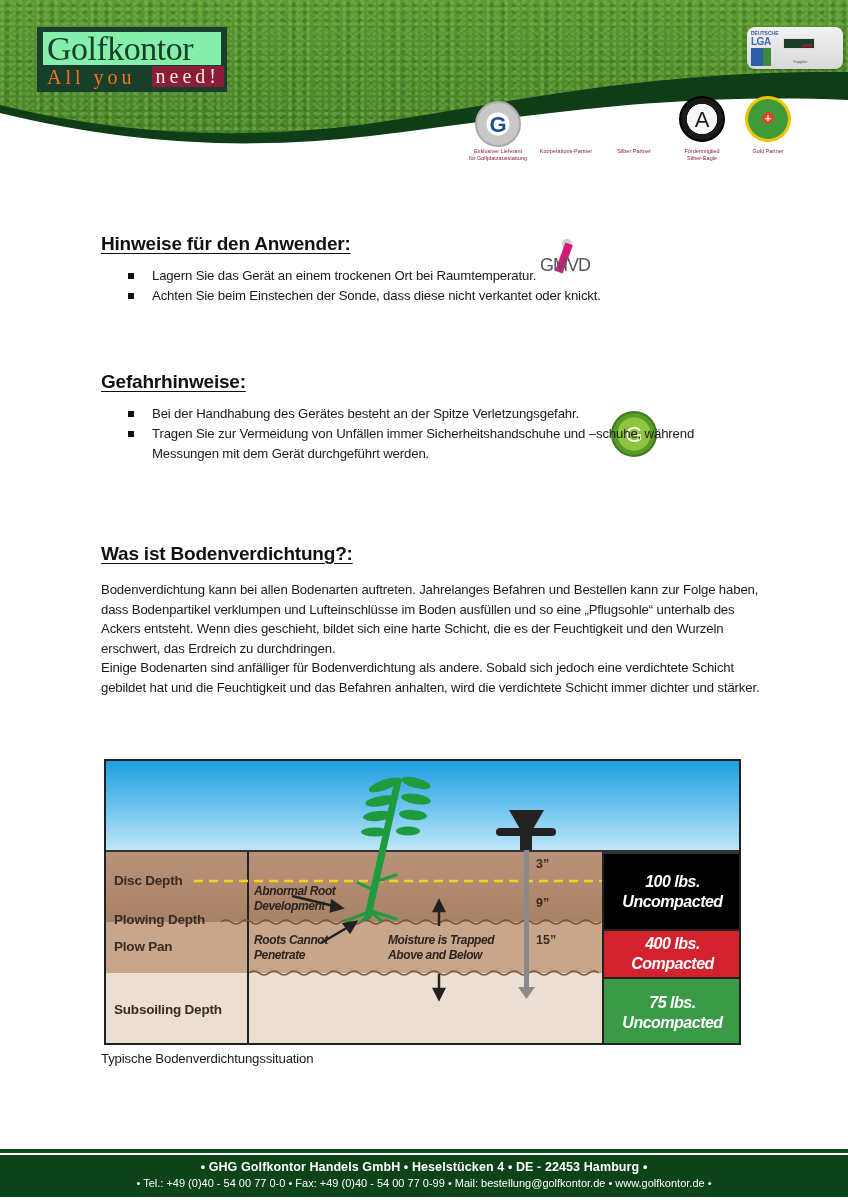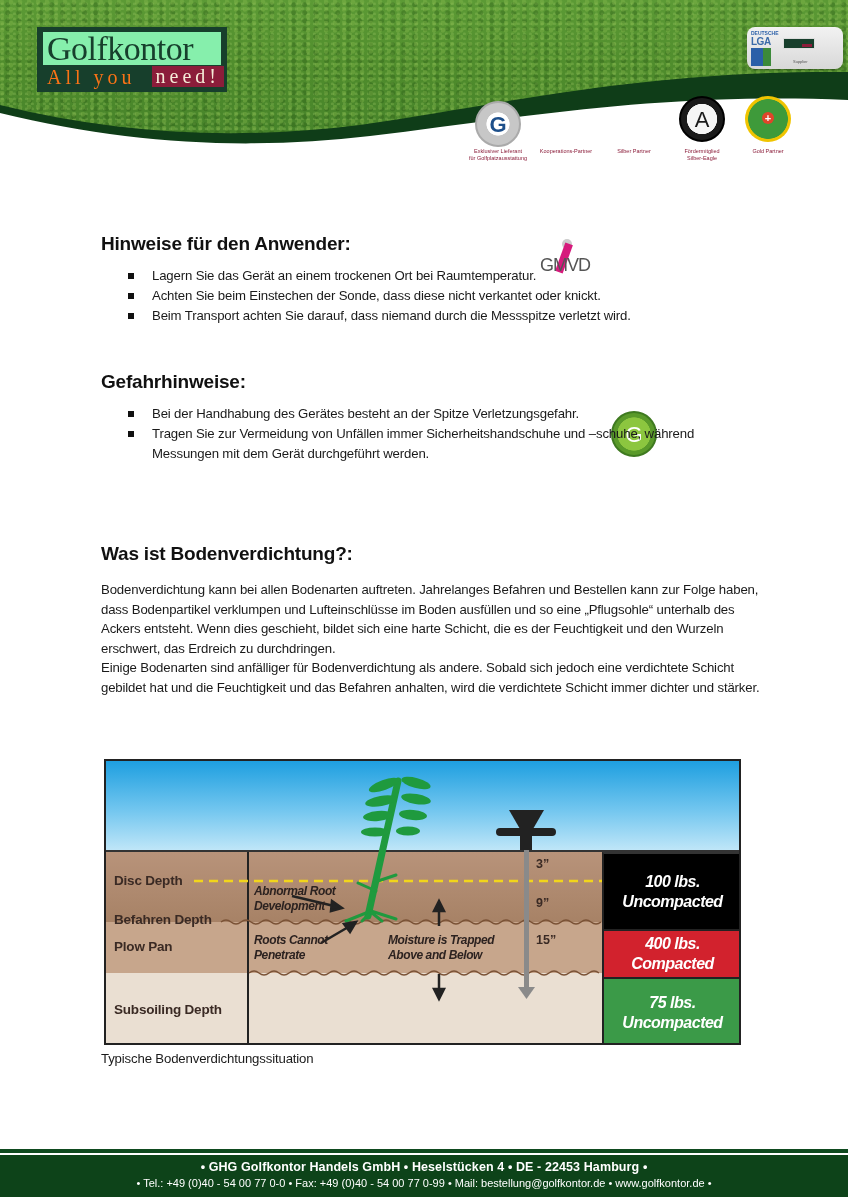--- a/index.html
+++ b/index.html
@@ -66,21 +66,21 @@
   .seal.s3::after { content: "G"; position: absolute; left: 0; right: 0; top: 9px; text-align: center; font-size: 22px; color: #fff; }
   .seal.s4 { background: radial-gradient(circle, #f6f6f6 0 50%, #1a1a1a 52% 100%); border: 2px solid #000; }
   .seal.s4::after { content: "A"; position: absolute; left: 0; right: 0; top: 9px; text-align: center; font-size: 22px; color: #1a1a1a; }
   .seal.s5 { background: radial-gradient(circle, #3e9a3a 0 60%, #f0c400 62% 100%); }
   .seal.s5::after { content: "+"; position: absolute; left: 17px; top: 16px; width: 12px; height: 12px; line-height: 12px; text-align: center; font-size: 11px; font-weight: bold; color: #fff; background: #e0452a; border-radius: 50%; }
 
   
   .content { position: absolute; left: 101px; top: 228px; width: 660px; }
   .section-title {
     font-family: "Liberation Sans", "DejaVu Sans", sans-serif; font-weight: bold; font-size: 19px;
-    text-underline-offset: 3px; color: #111; letter-spacing: -0.2px;
+    text-decoration: underline; text-underline-offset: 3px; color: #111; letter-spacing: -0.2px;
   }
   .bullets { list-style: none; margin-top: 11px; margin-left: 27px; }
   .bullets li { position: relative; padding-left: 24px; font-size: 13.2px; line-height: 20px; color: #1a1a1a; letter-spacing: -0.15px; }
   .bullets li::before { content: ""; position: absolute; left: 0; top: 7px; width: 6px; height: 6px; background: #111; }
 
   .s1 { position: absolute; left: 0; top: 5px; }
   .s2 { position: absolute; left: 0; top: 143px; }
   .s3 { position: absolute; left: 0; top: 315px; width: 660px; }
   .para { margin-top: 15px; font-size: 13.2px; line-height: 19.5px; color: #1a1a1a; letter-spacing: -0.15px; }
 
@@ -163,21 +163,20 @@
     </div>
   </div>
 </div>
 
 <div class="content">
   <section class="s1">
     <h2 class="section-title">Hinweise für den Anwender:</h2>
     <ul class="bullets">
       <li>Lagern Sie das Gerät an einem trockenen Ort bei Raumtemperatur.</li>
       <li>Achten Sie beim Einstechen der Sonde, dass diese nicht verkantet oder knickt.</li>
-      <li>Beim Transport achten Sie darauf, dass niemand durch die Messspitze verletzt wird.</li>
     </ul>
   </section>
 
   <section class="s2">
     <h2 class="section-title">Gefahrhinweise:</h2>
     <ul class="bullets" style="width:600px">
       <li>Bei der Handhabung des Gerätes besteht an der Spitze Verletzungsgefahr.</li>
       <li>Tragen Sie zur Vermeidung von Unfällen immer Sicherheitshandschuhe und –schuhe, während Messungen mit dem Gerät durchgeführt werden.</li>
     </ul>
   </section>
@@ -240,21 +239,21 @@
     <g>
       <polygon points="403,49 438,49 427,68 414,68" fill="#222"></polygon>
       <rect x="390" y="67" width="60" height="8" rx="4" fill="#222"></rect>
       <rect x="414" y="67" width="12" height="22" fill="#222"></rect>
       <rect x="418" y="89" width="5" height="140" fill="#8a8a8a"></rect>
       <polygon points="412,226 429,226 420.5,238" fill="#8a8a8a"></polygon>
     </g>
   </svg>
 
   <span class="layer-label" style="top:112px">Disc Depth</span>
-  <span class="layer-label" style="top:151px">Befahren Depth</span>
+  <span class="layer-label" style="top:151px">Plowing Depth</span>
   <span class="layer-label" style="top:178px">Plow Pan</span>
   <span class="layer-label" style="top:241px">Subsoiling Depth</span>
 
   <div class="italic-lbl" style="left:148px; top:123px">
     <div>Abnormal Root</div>
     <div>Development</div>
   </div>
   <div class="italic-lbl" style="left:148px; top:172px">
     <div>Roots Cannot</div>
     <div>Penetrate</div>

